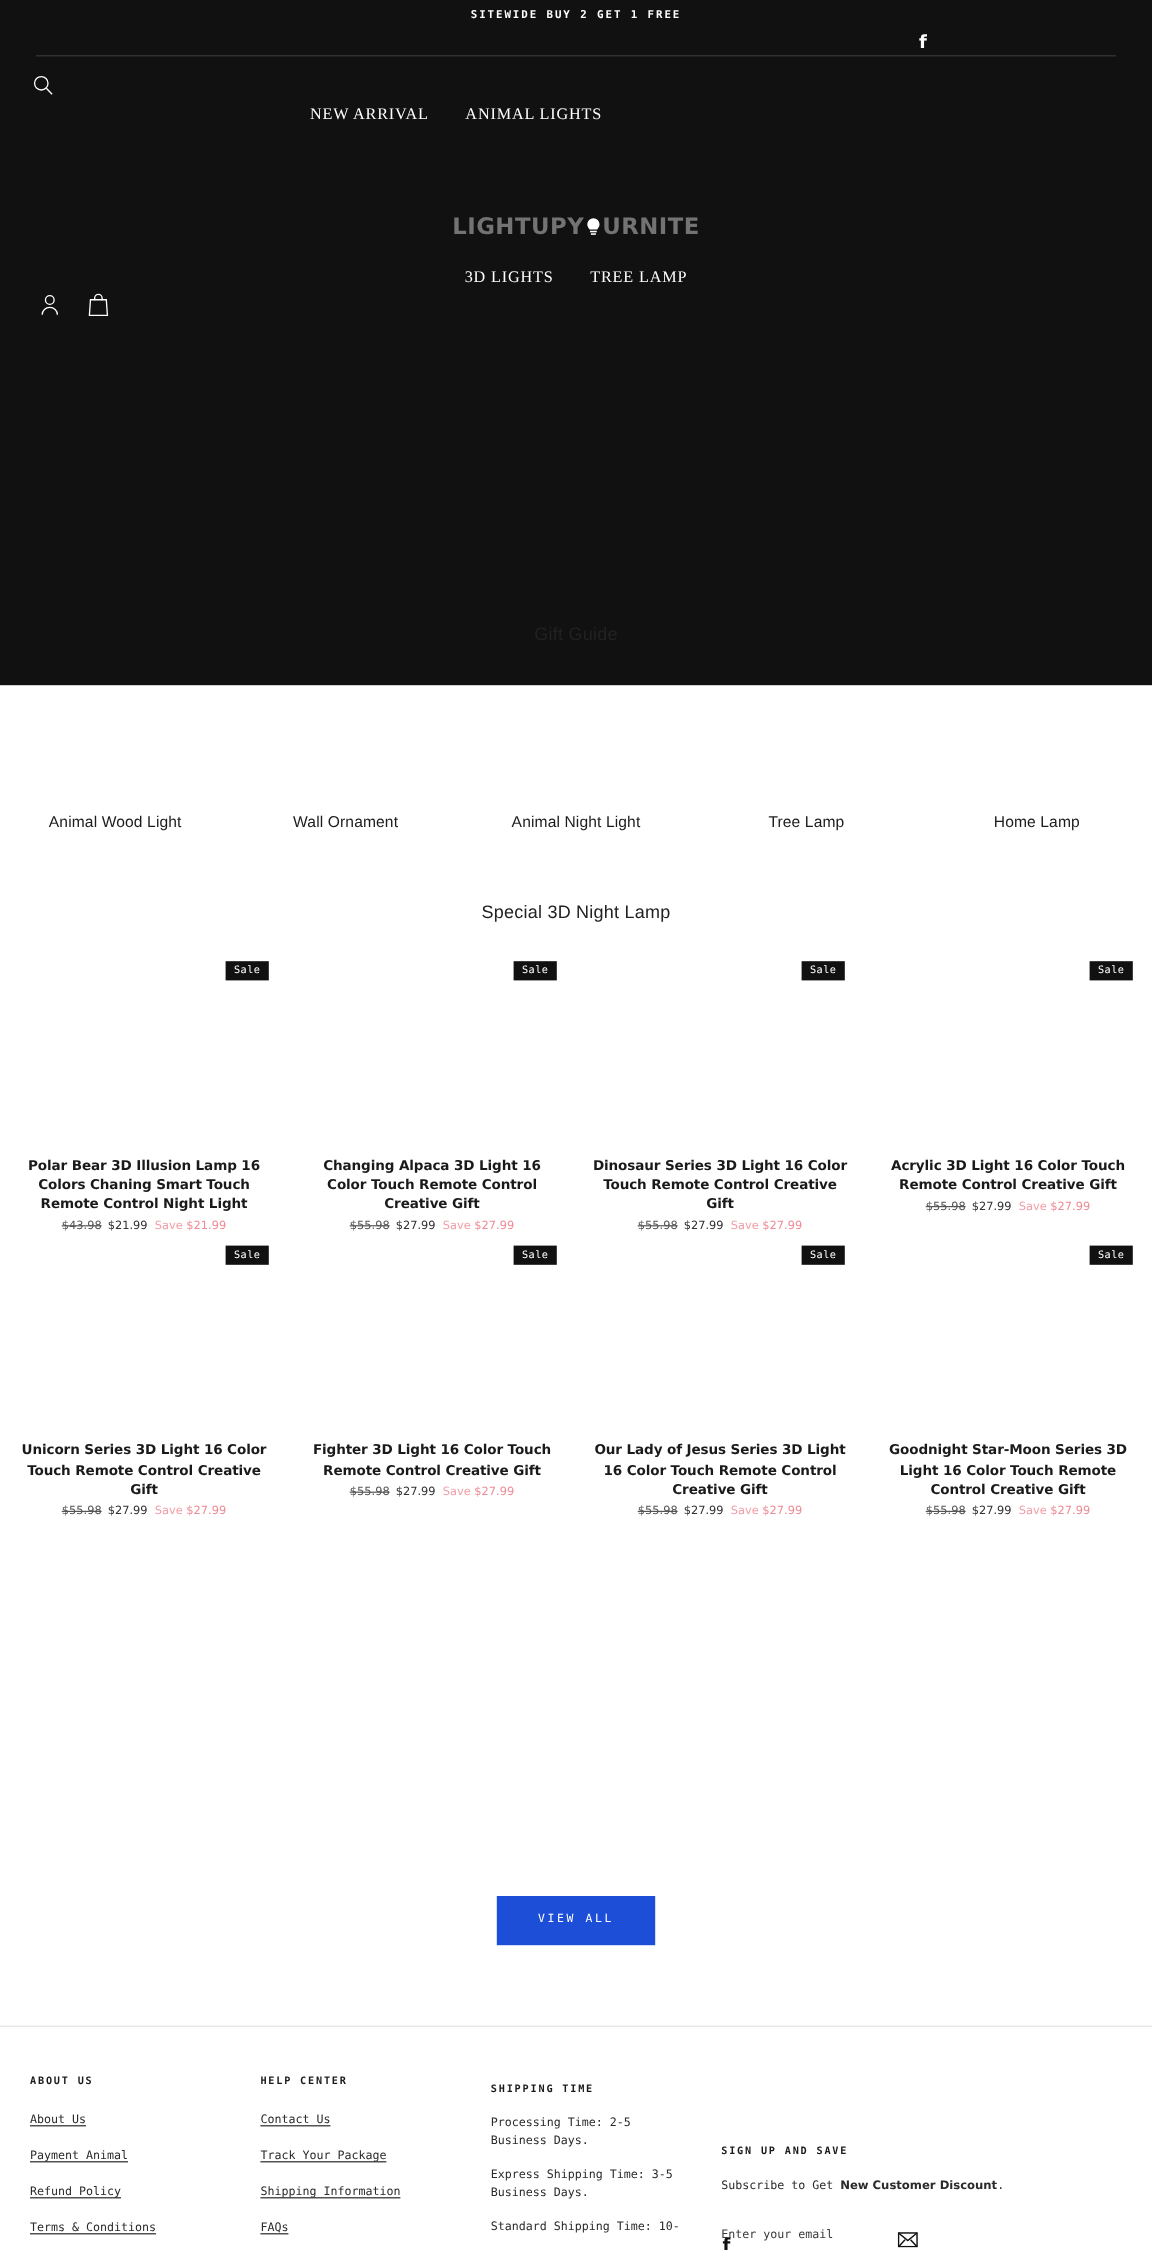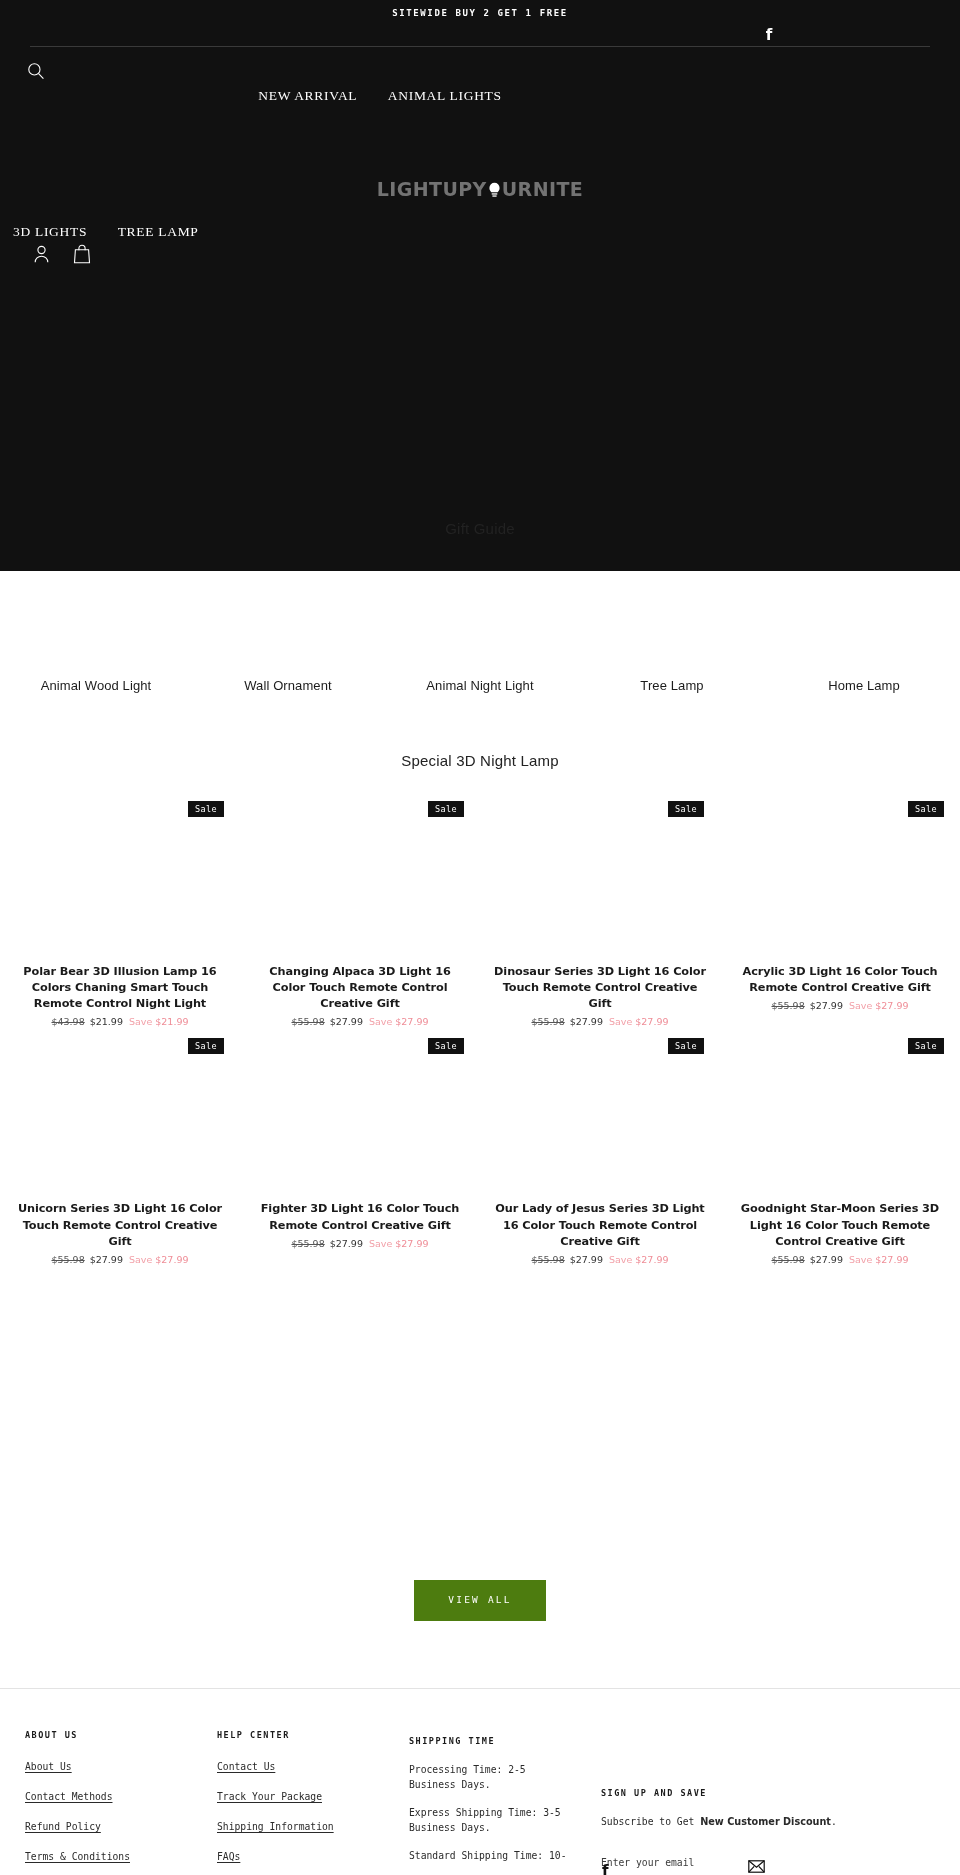--- a/index.html
+++ b/index.html
@@ -73,21 +73,21 @@
   .nav-top {
     position: absolute;
     top: 86px; left: 0;
     width: 760px;
     text-align: center;
   }
   .nav-bottom {
     position: absolute;
     top: 222px; left: 0;
     width: 960px;
-    text-align: left;
+    text-align: center;
   }
   .nav-link {
     display: inline-block;
     color: #ffffff;
     font-family: "Liberation Serif", serif;
     font-size: 13.5px;
     letter-spacing: 0.7px;
     margin: 0 13px;
     text-decoration: none;
     cursor: pointer;
@@ -229,21 +229,21 @@
   .price-save-amt { color: #ef8d97; }
 
   .view-all-wrap {
     position: absolute;
     top: 1580px; left: 0;
     width: 960px;
     text-align: center;
   }
   .view-all-btn {
     display: inline-block;
-    background: #4d7c0f;
+    background: #1d4ed8;
     color: #ffffff;
     border: none;
     font-family: "DejaVu Sans Mono", monospace;
     font-size: 9.5px;
     letter-spacing: 2.2px;
     line-height: 1.55;
     padding: 13px 34px;
     cursor: pointer;
     text-align: center;
   }
@@ -512,21 +512,21 @@
     <button class="view-all-btn">VIEW ALL</button>
   </div>
 
   <div class="footer-divider"></div>
 
   <div class="footer">
 
     <div class="footer-col">
       <div class="footer-heading">ABOUT US</div>
       <div class="footer-link-row"><a class="footer-link">About Us</a></div>
-      <div class="footer-link-row"><a class="footer-link">Contact Methods</a></div>
+      <div class="footer-link-row"><a class="footer-link">Payment Animal</a></div>
       <div class="footer-link-row"><a class="footer-link">Refund Policy</a></div>
       <div class="footer-link-row"><a class="footer-link">Terms &amp; Conditions</a></div>
     </div>
 
     <div class="footer-col">
       <div class="footer-heading">HELP CENTER</div>
       <div class="footer-link-row"><a class="footer-link">Contact Us</a></div>
       <div class="footer-link-row"><a class="footer-link">Track Your Package</a></div>
       <div class="footer-link-row"><a class="footer-link">Shipping Information</a></div>
       <div class="footer-link-row"><a class="footer-link">FAQs</a></div>

